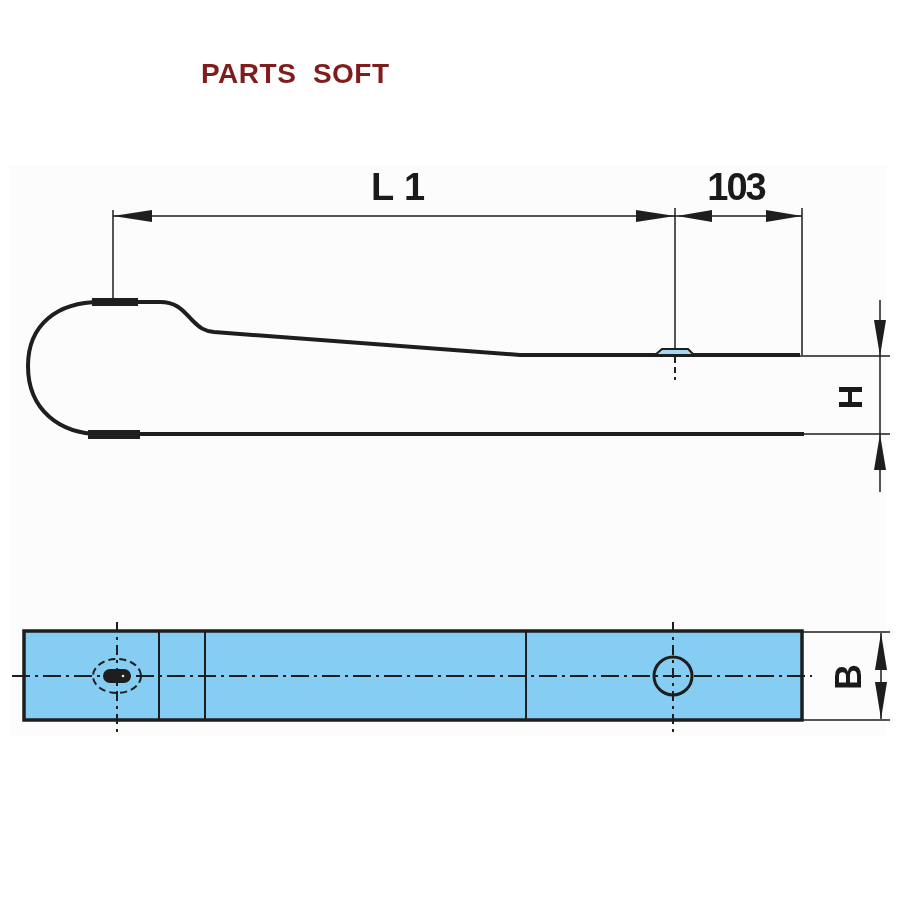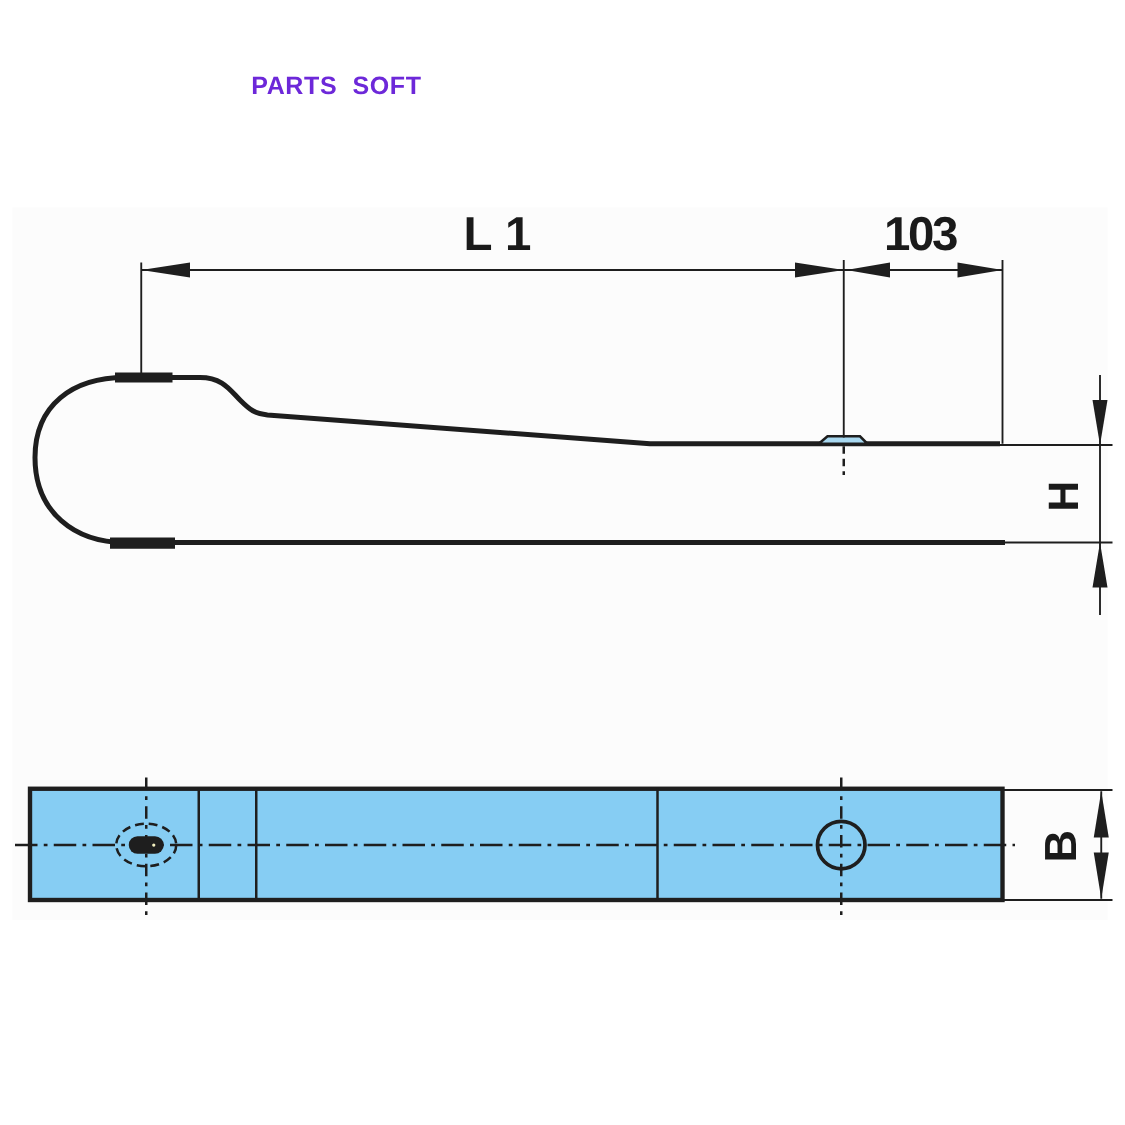--- a/index.html
+++ b/index.html
@@ -1,19 +1,19 @@
 <!DOCTYPE html>
 <html><head>
 <meta charset="utf-8">
 <style>
   html, body { margin: 0; padding: 0; background: #ffffff; }
   body { width: 900px; height: 900px; position: relative; overflow: hidden;
          font-family: "Liberation Sans", "DejaVu Sans", sans-serif; }
-  .watermark { position: absolute; left: 201px; top: 58px; font-size: 20px; font-weight: bold;
-               color: #6d28d9; letter-spacing: 0.5px; white-space: pre; }
+  .watermark { position: absolute; left: 201px; top: 58px; font-size: 28px; font-weight: bold;
+               color: #7f1d1d; letter-spacing: 0.5px; white-space: pre; }
   .panel { position: absolute; left: 10px; top: 166px; width: 876px; height: 570px; background: #fcfcfc; }
   svg.drawing { position: absolute; left: 0; top: 0; }
   .dimtext { font-family: "Liberation Sans", "DejaVu Sans", sans-serif; font-weight: bold; fill: #1a1a1a; }
 </style>
 </head>
 <body>
 
 <div class="watermark">PARTS  SOFT</div>
 <div class="panel"></div>
 

